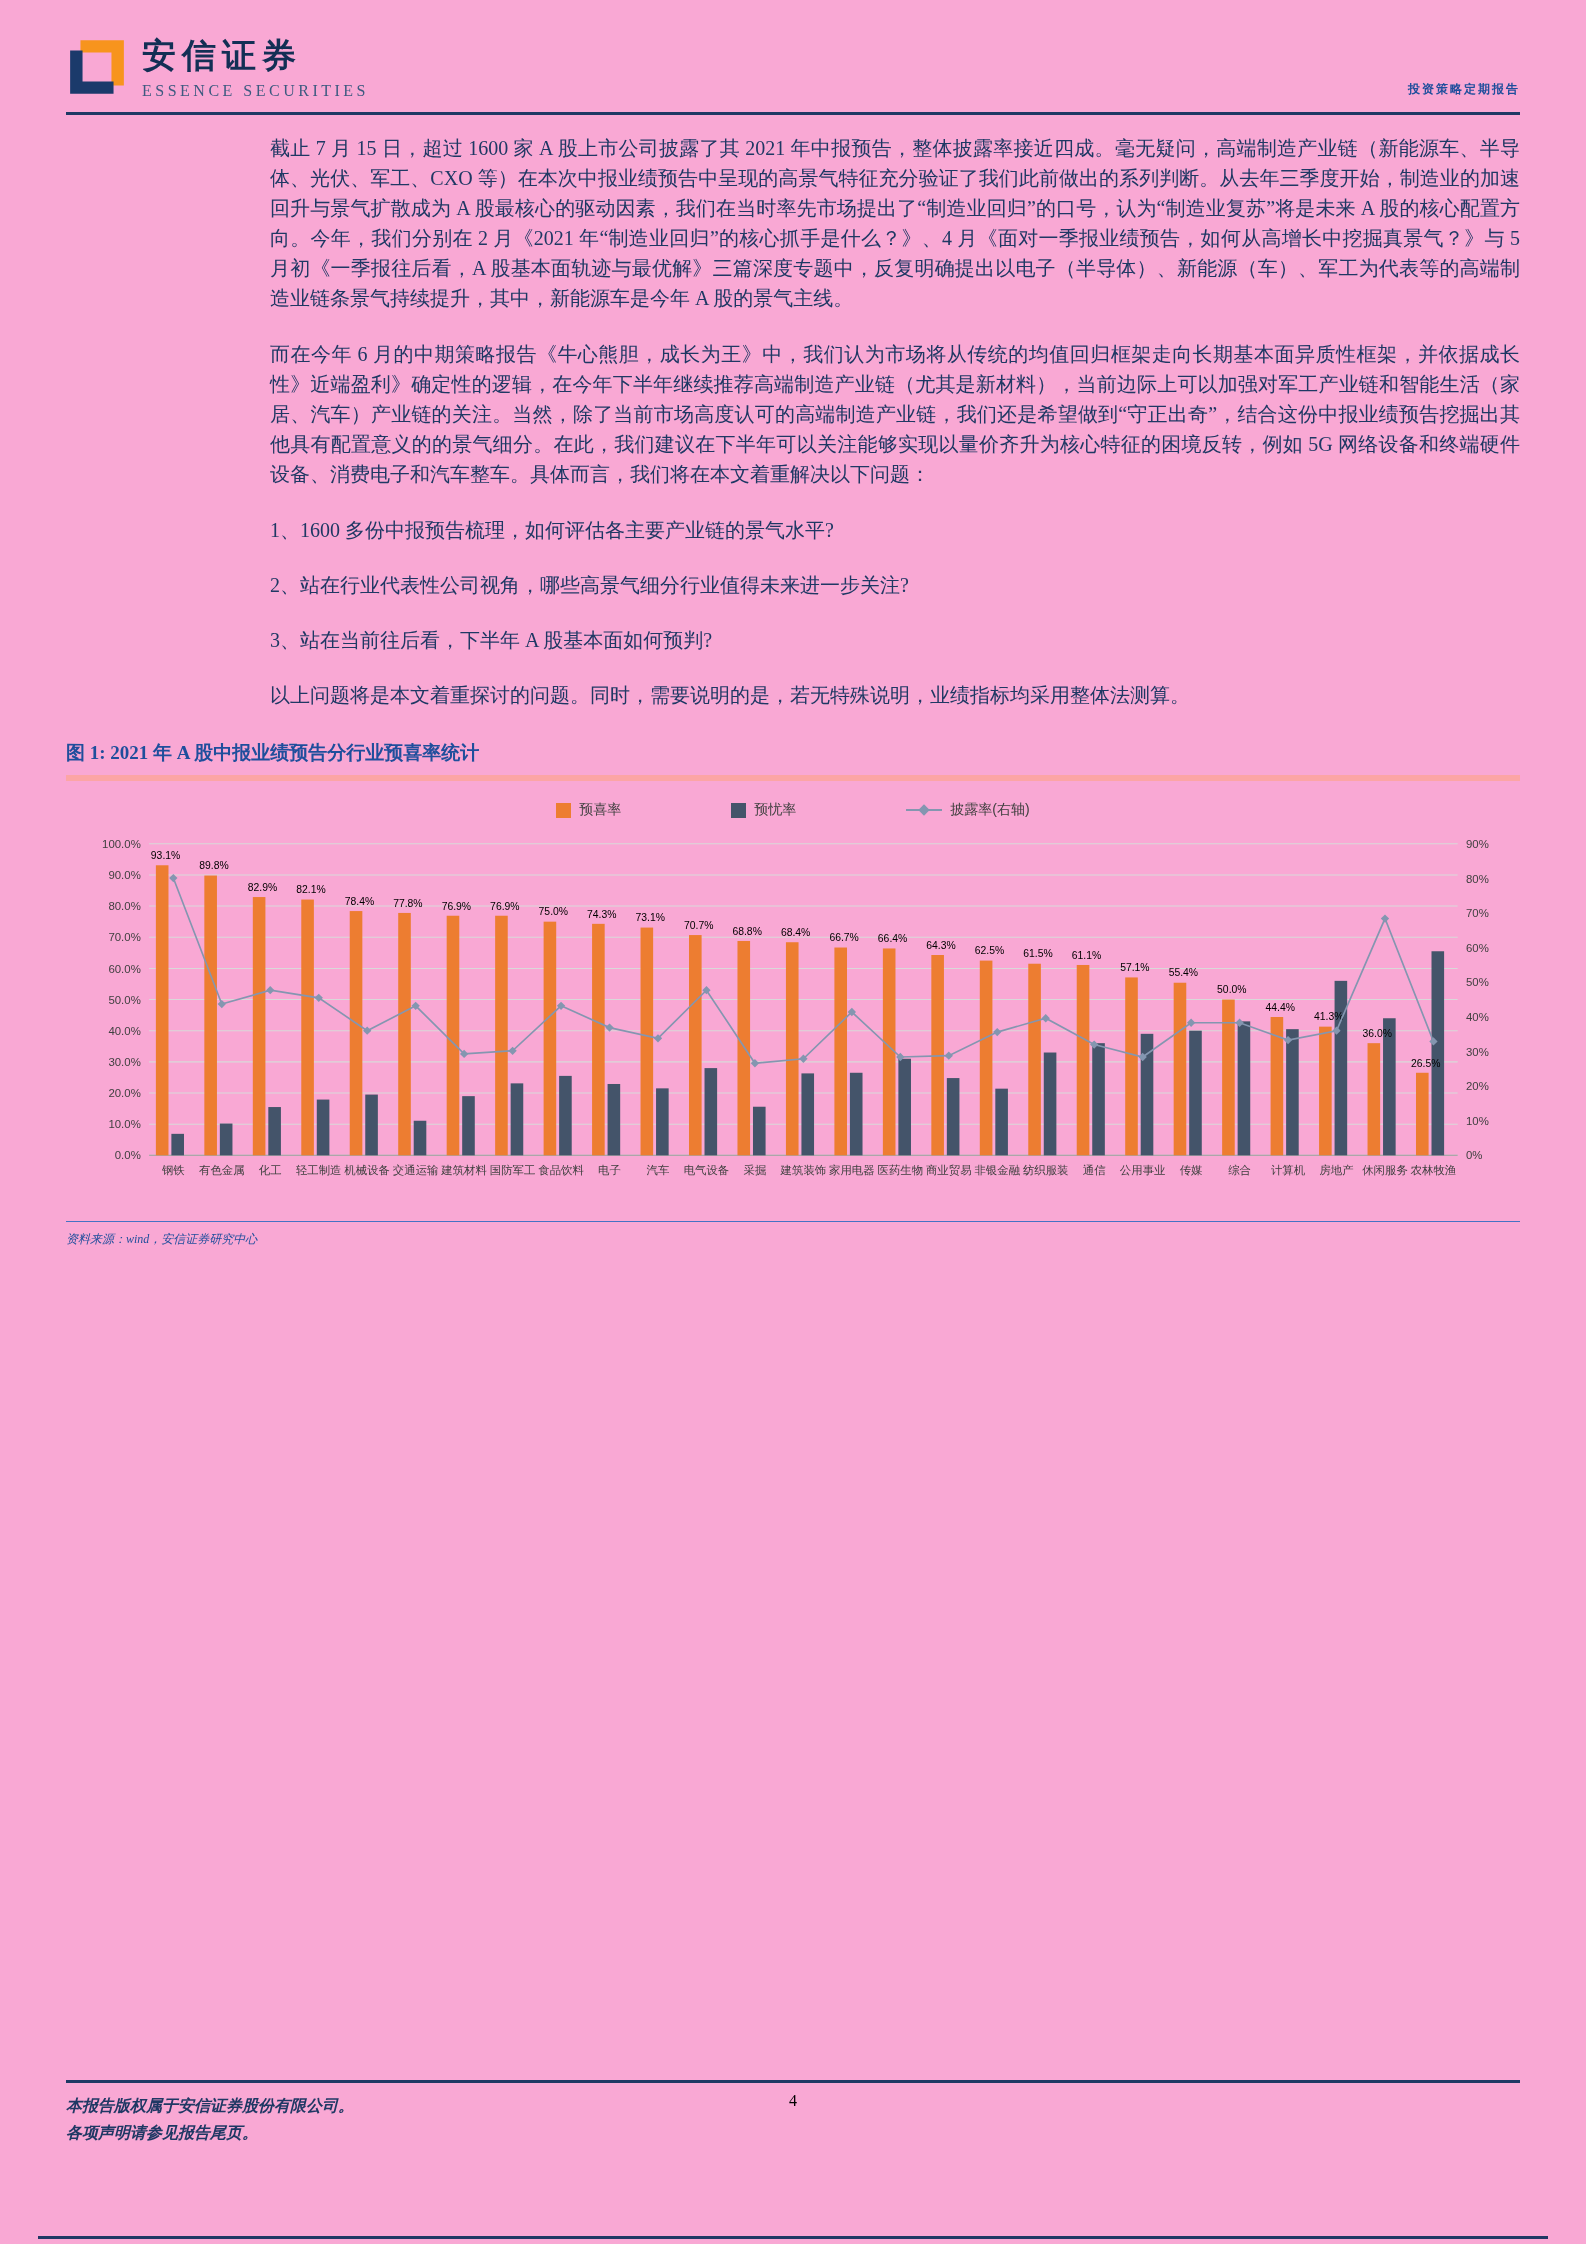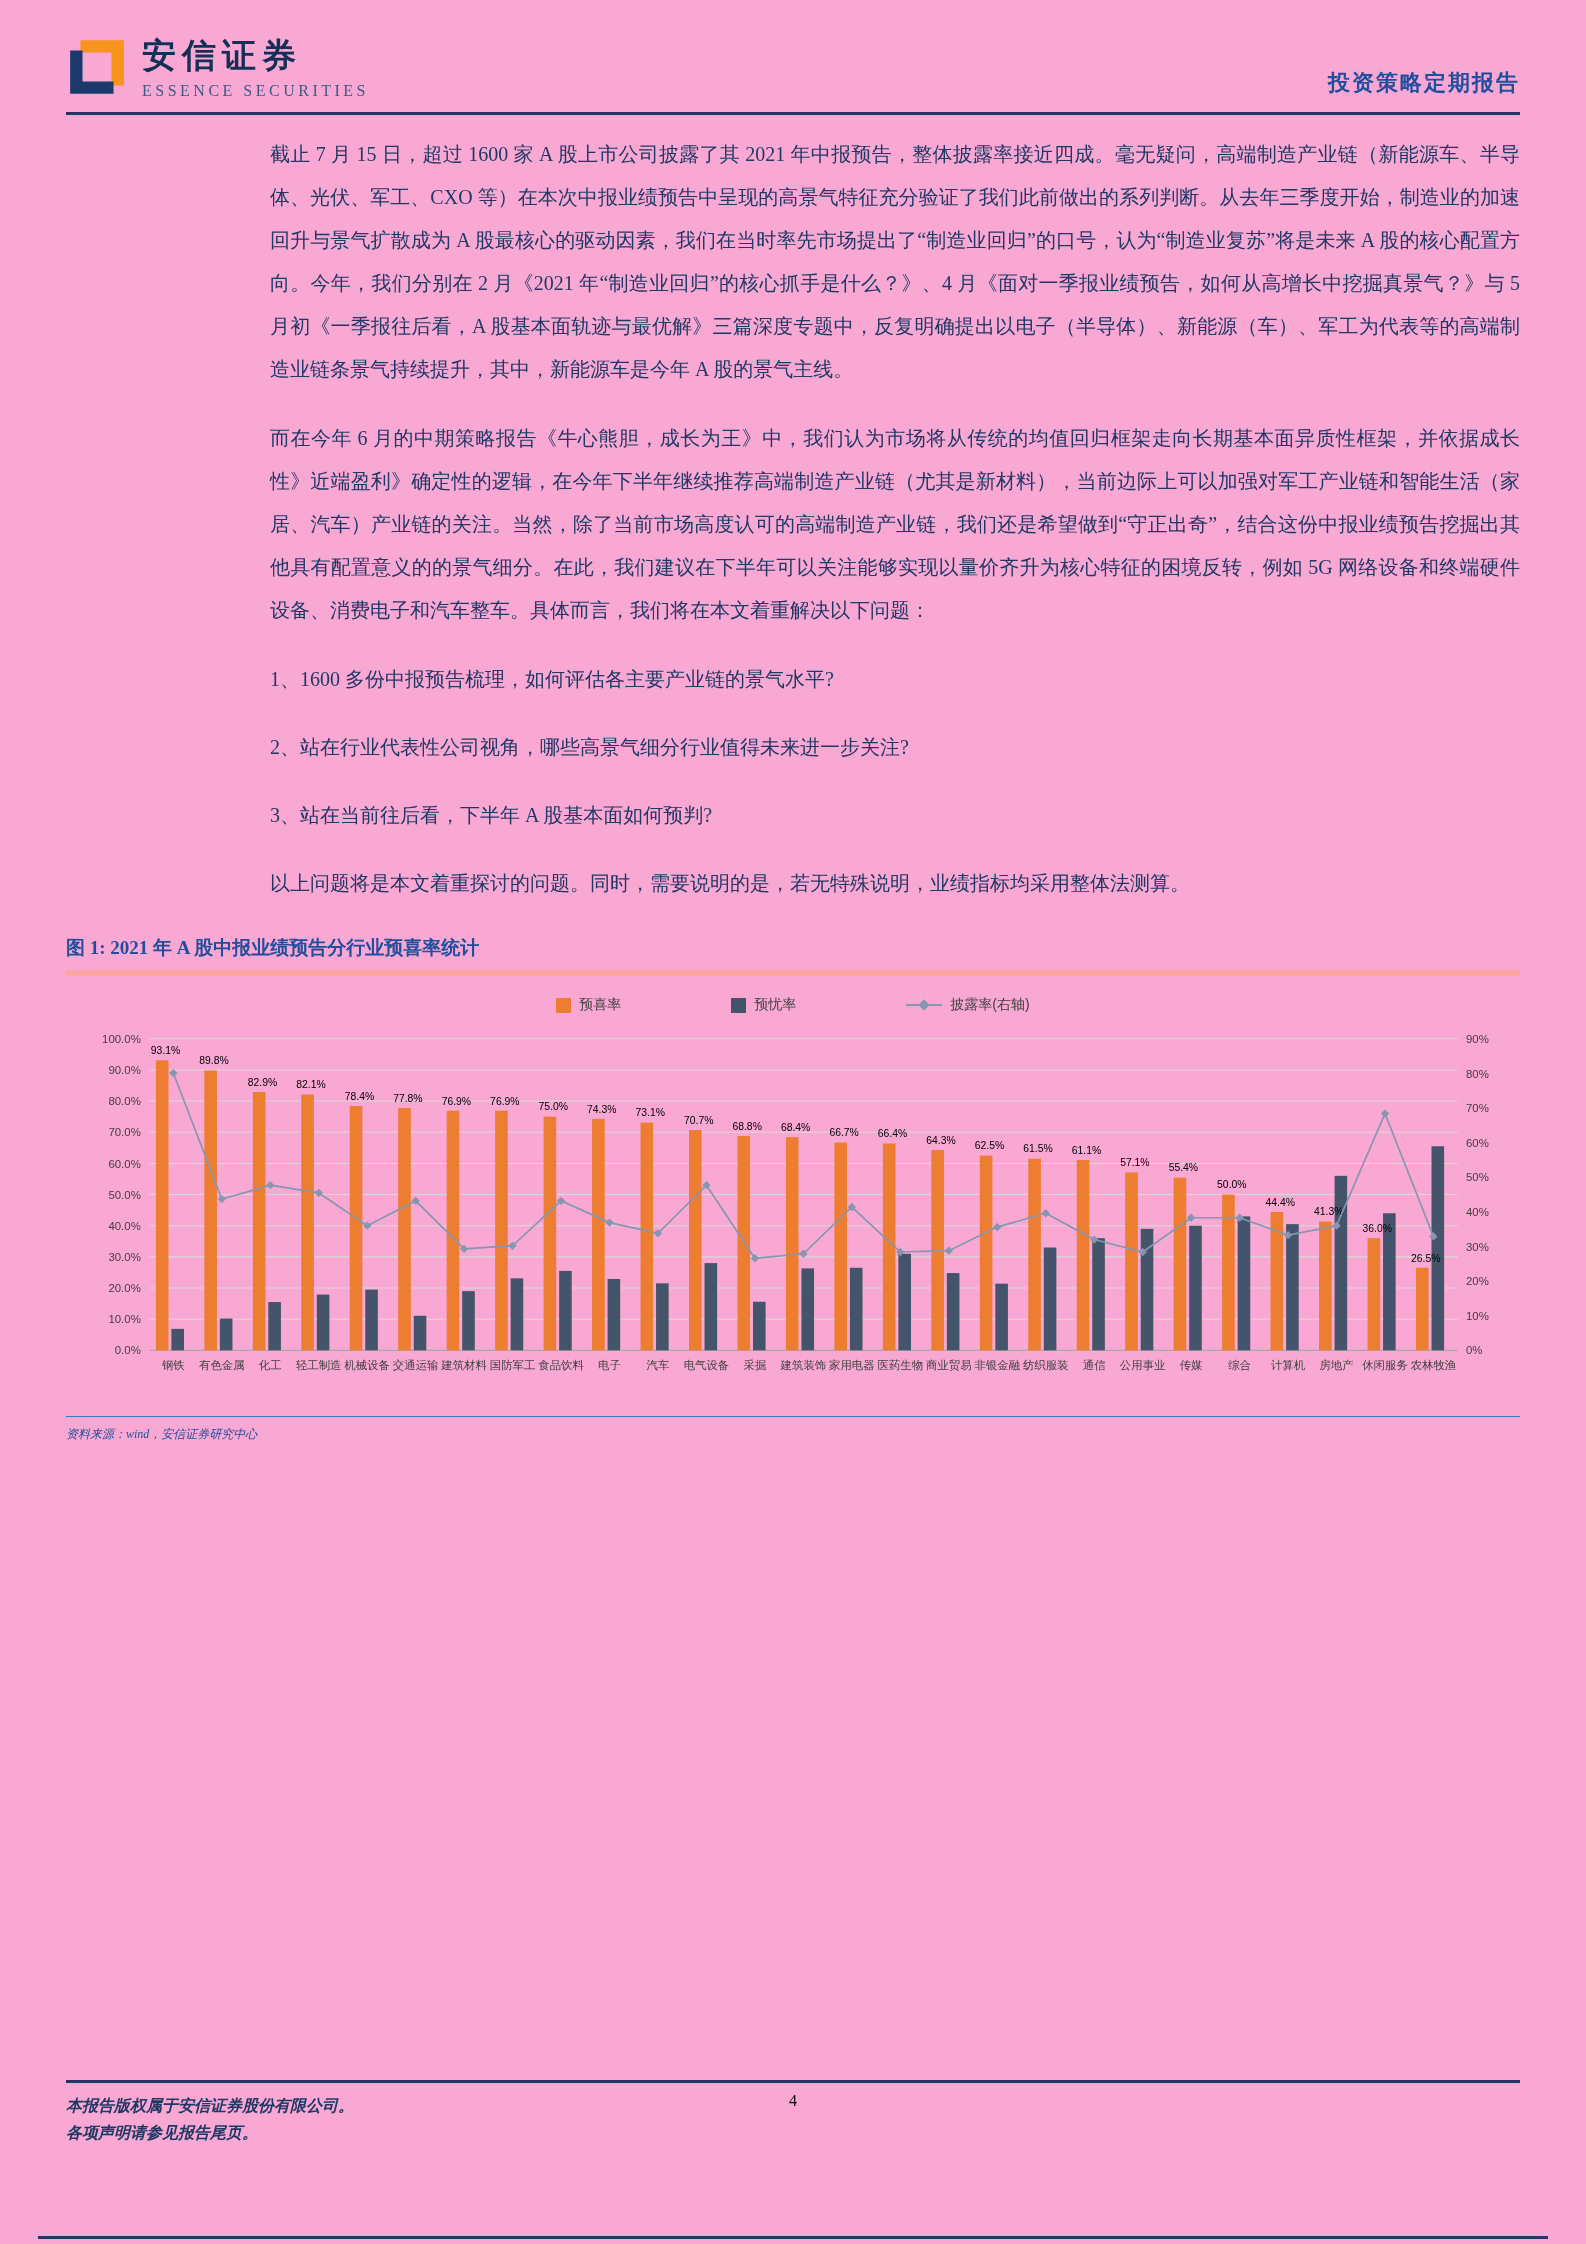--- a/index.html
+++ b/index.html
@@ -13,27 +13,27 @@
     overflow:hidden;
   }
   
   .header {
     display:flex; justify-content:space-between; align-items:flex-end;
     padding:36px 66px 0 66px;
   }
   .brand { display:flex; align-items:flex-start; gap:14px; }
   .brand-text .cn { font-size:34px; font-weight:bold; color:#132f55; letter-spacing:6px; line-height:40px; }
   .brand-text .en { font-size:16px; color:#3d5a80; letter-spacing:3.5px; margin-top:6px; }
-  .report-type { font-size:22px; font-weight:bold; color:#1f4e9c; letter-spacing:2px; padding-bottom:2px; }
+  .report-type { font-size:12px; font-weight:bold; color:#1f4e9c; letter-spacing:2px; padding-bottom:2px; }
   .header-rule { margin:12px 66px 0 66px; border-top:3px solid #1f3864; }
 
   
   .main {
     margin:18px 66px 0 270px;
-    font-size:20px; line-height:43px;
+    font-size:20px; line-height:30px;
     text-align:justify;
   }
   .main p { margin-bottom:26px; }
   .main p.li { margin-bottom:25px; }
   .main p.closing { margin-bottom:0; }
 
   
   .figure { margin:30px 66px 0 66px; }
   .figure-title {
     color:#1f4e9c; font-size:19px; font-weight:bold;

